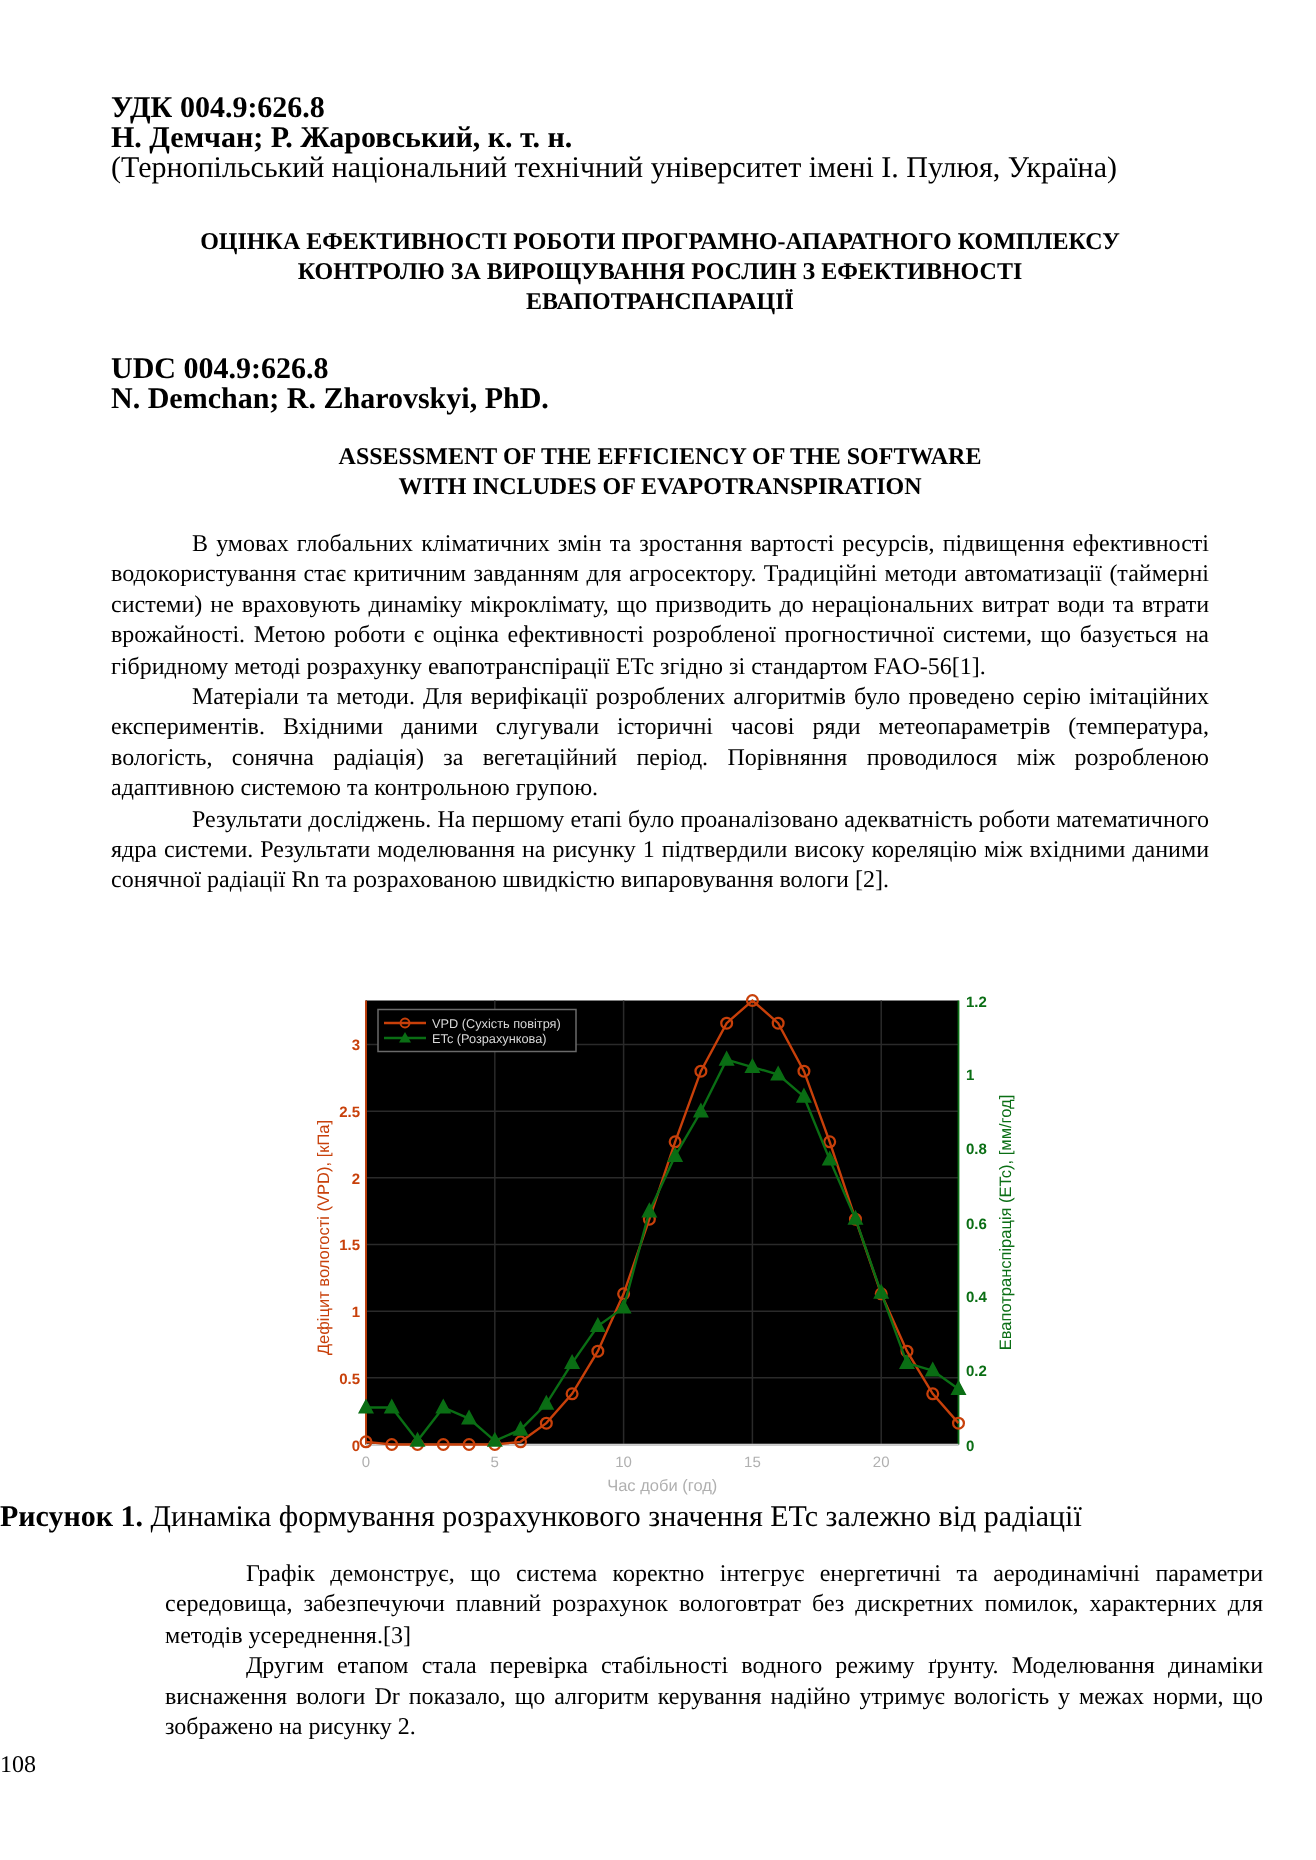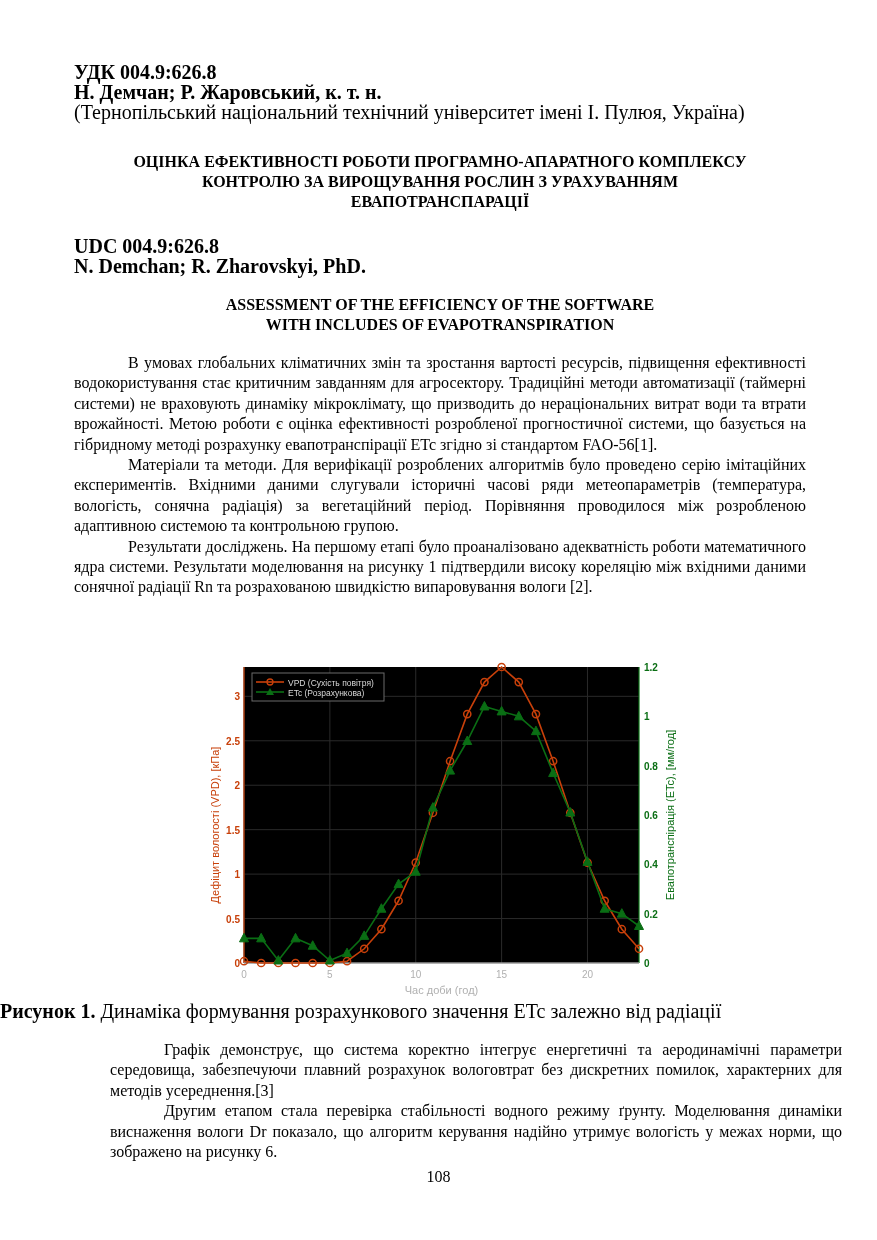--- a/index.html
+++ b/index.html
@@ -8,33 +8,33 @@
   .line { font-size:20px; line-height:20px; }
   .bold { font-weight:bold; }
   .title { text-align:center; font-weight:bold; font-size:16px; line-height:20px; }
   .para { font-size:16px; line-height:20.4px; text-align:justify; text-indent:54px; margin:0;font-family:Liberation Serif, serif; }
   .gap-title { margin-top:30px; }
   .gap-udc { margin-top:24px; }
   .figure { position:absolute; left:200px; top:660px; width:490px; height:340px; }
   .caption { position:absolute; left:0; width:756px; top:1001px; font-size:20px; line-height:20px; }
   .caption b { font-weight:bold; }
   .after { position:absolute; left:74px; top:1040px; width:732px;margin-left:36px; }
-  .pagenum { position:absolute; left:0; width:877px; top:1168px; text-align:center; font-size:16px; }
+  .pagenum { position:absolute; left:0; width:877px; top:1168px; text-align:left; font-size:16px; }
   svg text { font-family:"Liberation Sans", sans-serif; }
 </style>
 </head>
 <body>
 
 <div class="page">
   <div class="line bold">УДК 004.9:626.8</div>
   <div class="line bold">Н. Демчан; Р. Жаровський, к. т. н.</div>
   <div class="line">(Тернопільський національний технічний університет імені І. Пулюя, Україна)</div>
   <div class="title gap-title">
     <div>ОЦІНКА ЕФЕКТИВНОСТІ РОБОТИ ПРОГРАМНО-АПАРАТНОГО КОМПЛЕКСУ</div>
-    <div>КОНТРОЛЮ ЗА ВИРОЩУВАННЯ РОСЛИН З УРАХУВАННЯМ</div>
+    <div>КОНТРОЛЮ ЗА ВИРОЩУВАННЯ РОСЛИН З ЕФЕКТИВНОСТІ</div>
     <div>ЕВАПОТРАНСПАРАЦІЇ</div>
   </div>
   <div class="line bold gap-udc">UDC 004.9:626.8</div>
   <div class="line bold">N. Demchan; R. Zharovskyi, PhD.</div>
   <div class="title" style="margin-top:19px">
     <div>ASSESSMENT OF THE EFFICIENCY OF THE SOFTWARE</div>
     <div>WITH INCLUDES OF EVAPOTRANSPIRATION</div>
   </div>
   <div style="margin-top:18px">
     <p class="para">В умовах глобальних кліматичних змін та зростання вартості ресурсів, підвищення ефективності водокористування стає критичним завданням для агросектору. Традиційні методи автоматизації (таймерні системи) не враховують динаміку мікроклімату, що призводить до нераціональних витрат води та втрати врожайності. Метою роботи є оцінка ефективності розробленої прогностичної системи, що базується на гібридному методі розрахунку евапотранспірації ETc згідно зі стандартом FAO-56[1].</p>
@@ -142,16 +142,16 @@
       <text x="88" y="35.5" font-size="8.5" fill="#d8d8d8">ETc (Розрахункова)</text>
     </svg>
 </div>
 
 <div class="caption">
   <b>Рисунок 1.</b><span> Динаміка формування розрахункового значення ETc залежно від радіації</span>
 </div>
 
 <div class="after">
   <p class="para">Графік демонструє, що система коректно інтегрує енергетичні та аеродинамічні параметри середовища, забезпечуючи плавний розрахунок вологовтрат без дискретних помилок, характерних для методів усереднення.[3]</p>
-  <p class="para">Другим етапом стала перевірка стабільності водного режиму ґрунту. Моделювання динаміки виснаження вологи Dr показало, що алгоритм керування надійно утримує вологість у межах норми, що зображено на рисунку 6.</p>
+  <p class="para">Другим етапом стала перевірка стабільності водного режиму ґрунту. Моделювання динаміки виснаження вологи Dr показало, що алгоритм керування надійно утримує вологість у межах норми, що зображено на рисунку 2.</p>
 </div>
 
 <div class="pagenum">108</div>
 
 </body></html>

